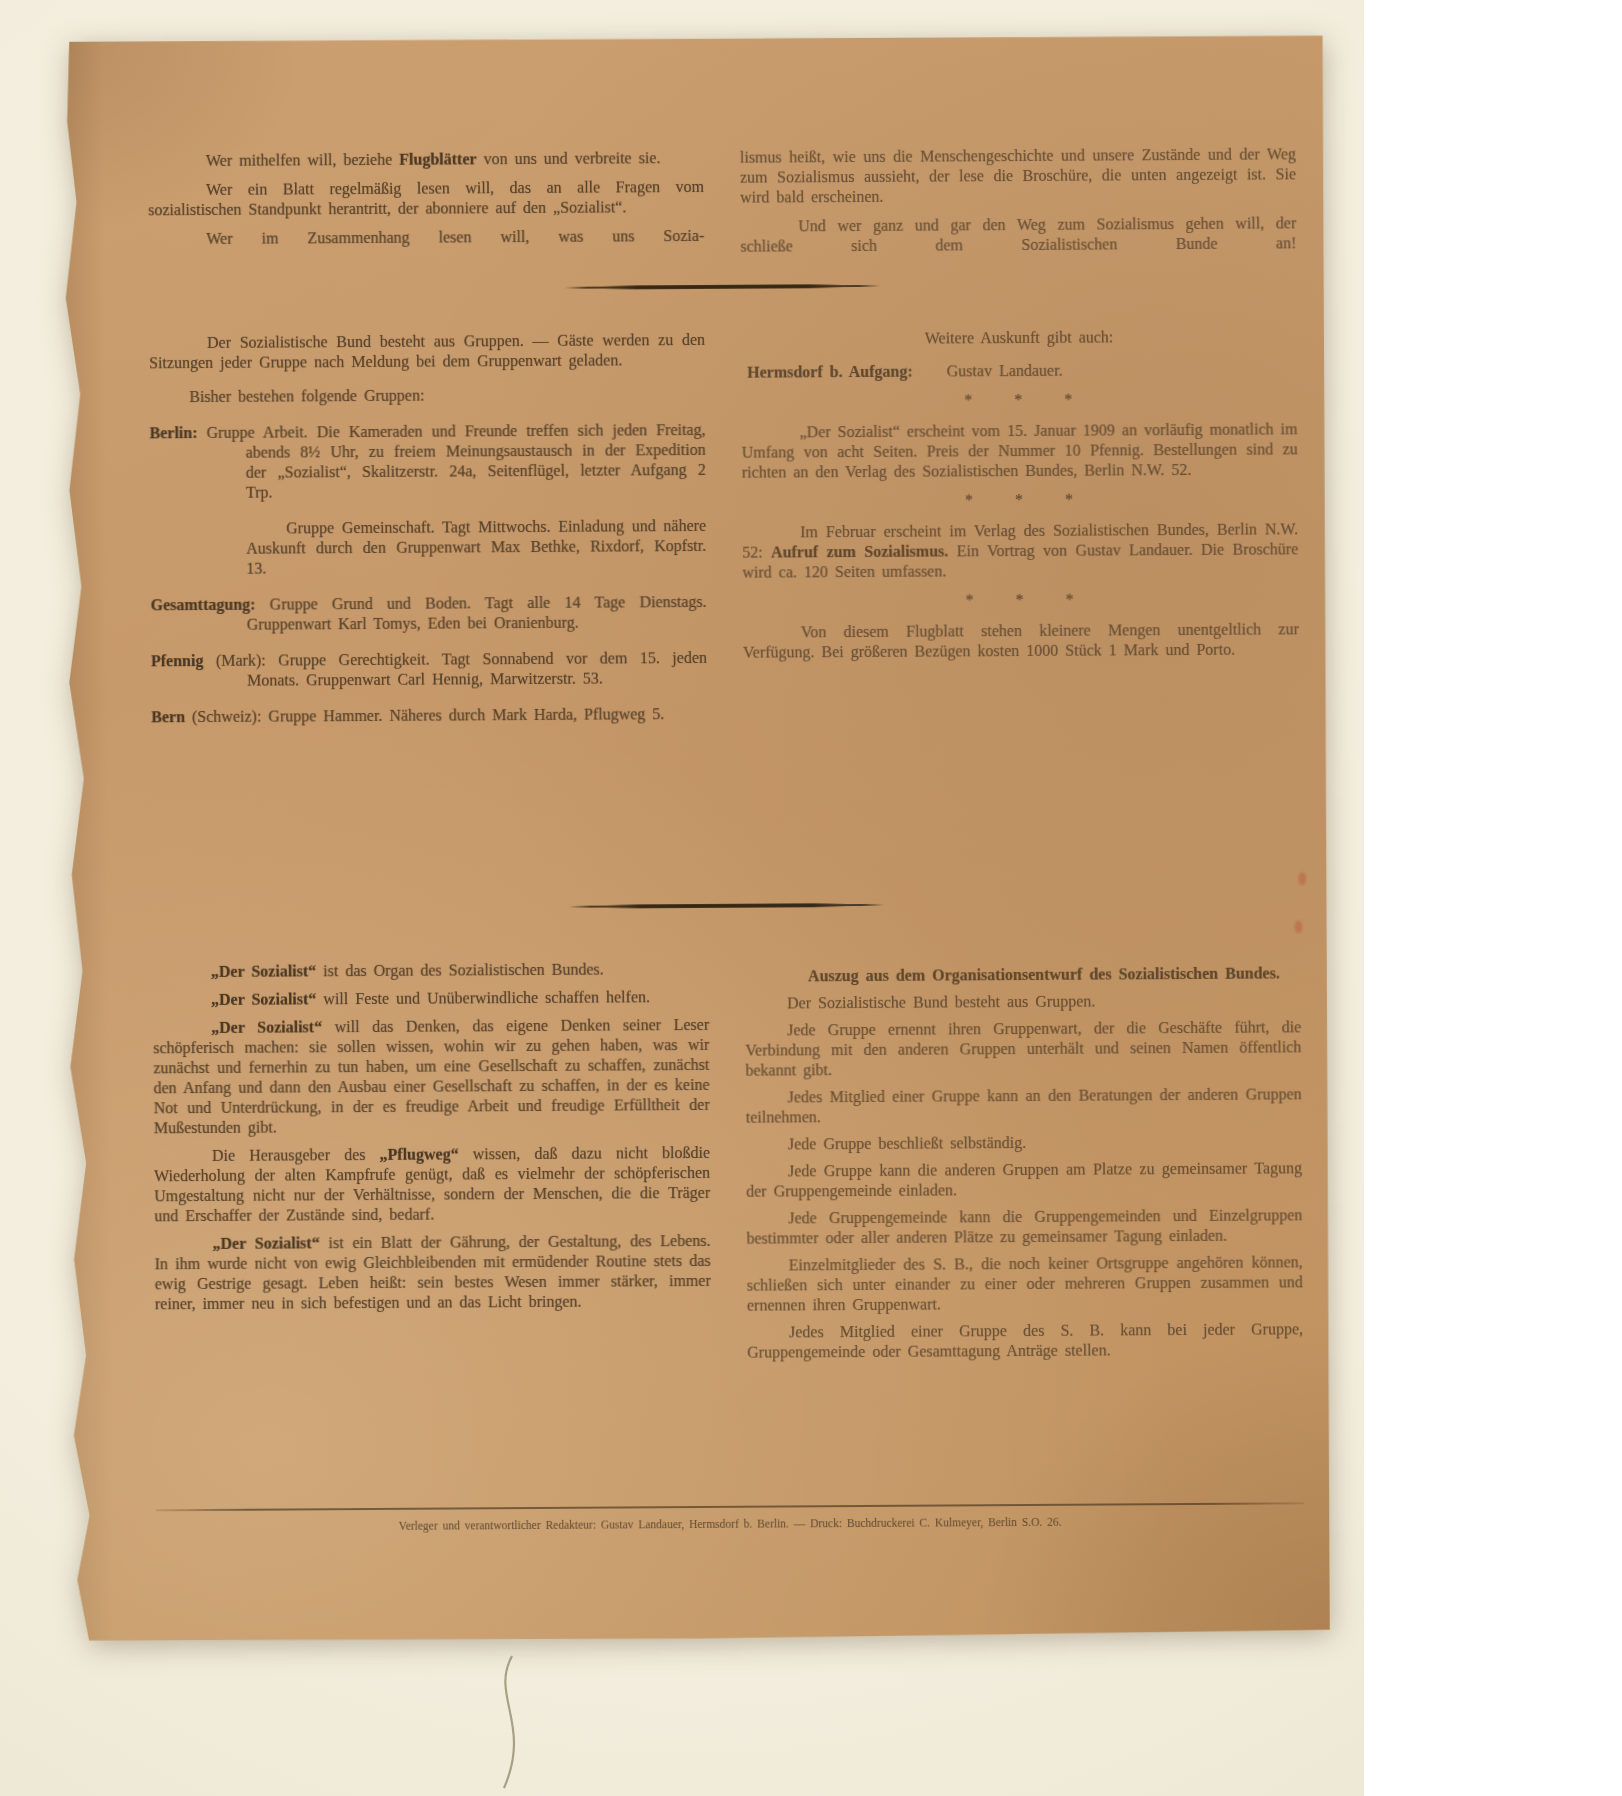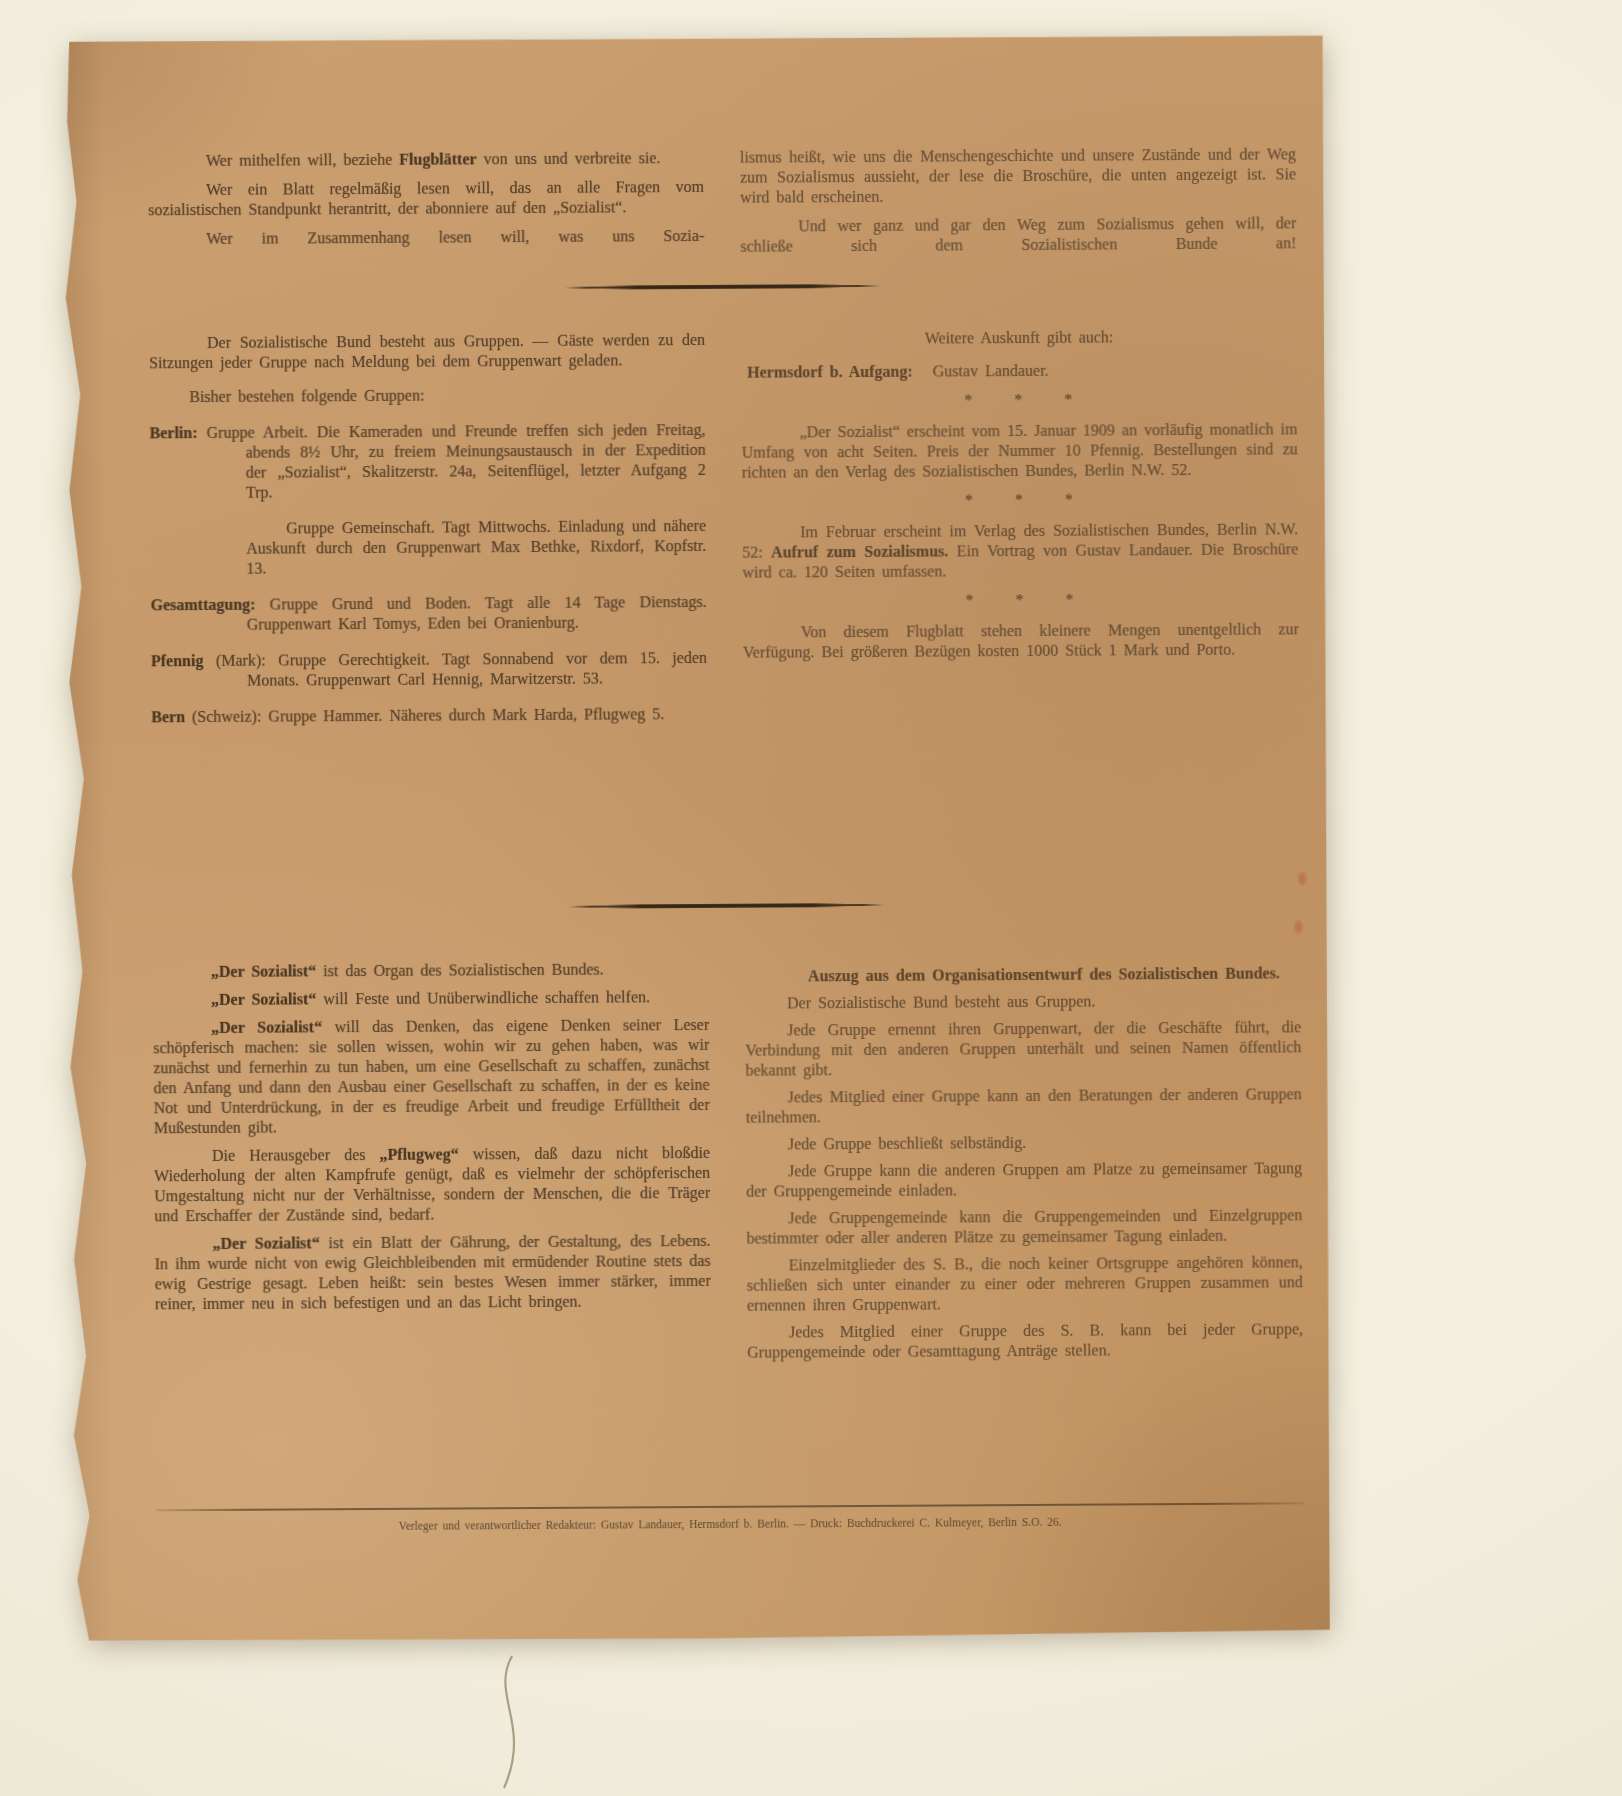--- a/index.html
+++ b/index.html
@@ -1,18 +1,18 @@
 <!DOCTYPE html>
 <html><head>
 <meta charset="utf-8">
 <style>
   html,body { margin:0; padding:0; }
   .scene {
     position:relative;
-    width:1622px; height:1796px;
+    width:1364px; height:1796px;
     overflow:hidden;
     background:
       radial-gradient(120% 90% at 50% 40%, #f3eedd 55%, #e9e4d1 100%),
       #efead8;
     font-family:"Liberation Serif","DejaVu Serif",serif;
   }
   .paper-wrap {
     position:absolute; left:64px; top:38px;
     filter:drop-shadow(2px 6px 14px rgba(90,70,40,0.35));
     transform:rotate(-0.35deg);
@@ -59,21 +59,21 @@
     background:linear-gradient(90deg, rgba(48,36,18,0), rgba(48,36,18,0.88) 14%, rgba(48,36,18,0.88) 86%, rgba(48,36,18,0));
   }
   .rule.rule2 { margin:0 auto; }
 
   .sec-mid { min-height:572px; align-content:start; }
   .mid-left .entry { padding-left:96px; text-indent:-96px; margin-top:16px; text-align:justify; }
   .mid-left .entry.sub { text-indent:40px; }
   .mid-left .label { margin-top:14px; text-indent:40px; }
   .mid-right .info-heading { text-align:center; text-indent:0; }
   .mid-right .contact { margin-top:13px; text-indent:6px; }
-  .mid-right .contact .name { margin-left:20px; }
+  .mid-right .contact .name { margin-left:34px; }
   .stars { text-align:center; text-indent:0; word-spacing:34px; margin-top:11px; letter-spacing:2px; color:#4f3c26; }
   .mid-right .para.body { margin-top:11px; }
 
   .sec-bottom { margin-top:50px; }
   .bottom-left .para + .para { margin-top:8px; }
   .bottom-right .org-heading { font-weight:bold; color:#48361f; text-align:center; text-indent:0; margin:0 0 7px 0; line-height:21px; }
   .bottom-right .para { margin-top:7px; text-indent:42px; }
   .bottom-right .para.first { margin-top:0; }
 
   .imprint-block { position:absolute; left:88px; top:1468px; width:1148px; }

